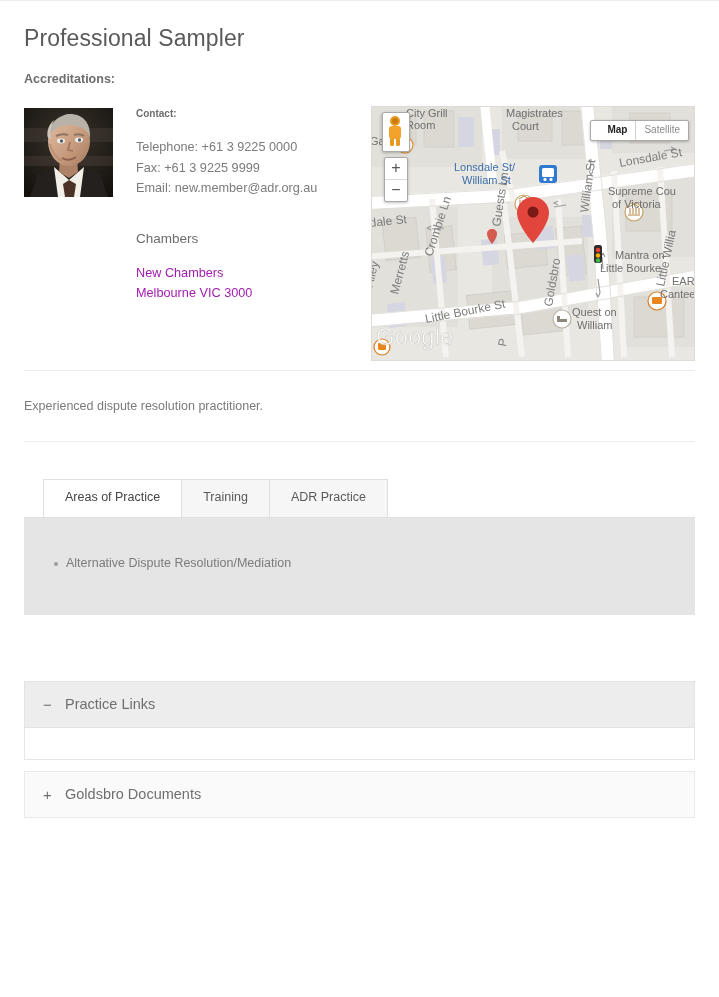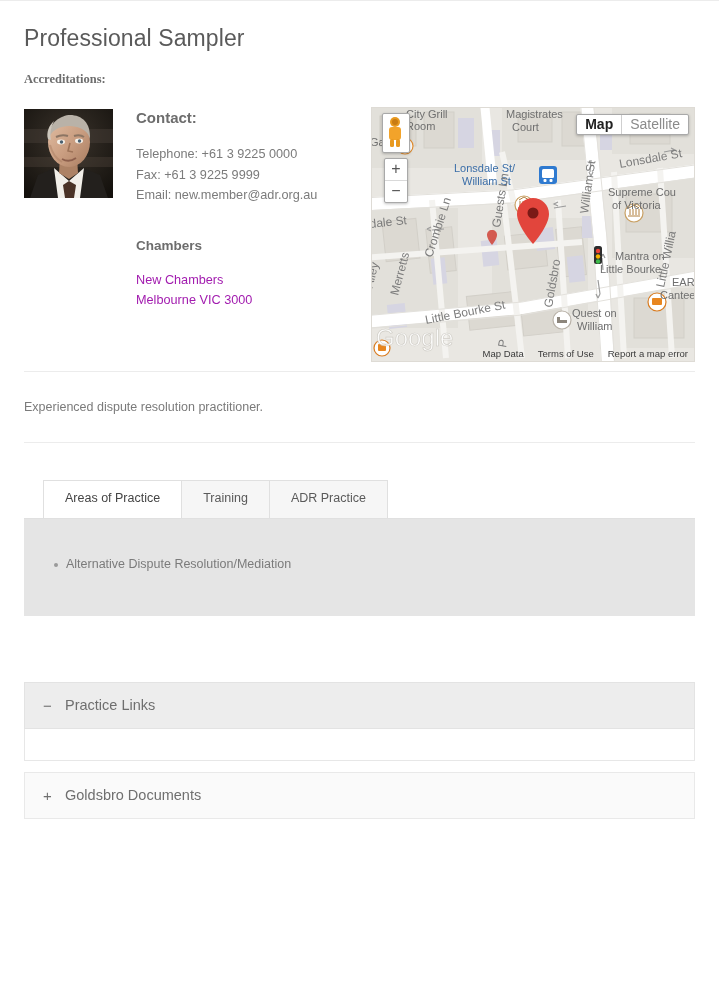--- a/index.html
+++ b/index.html
@@ -35,21 +35,20 @@
     font-size: 23px;
     font-weight: normal;
     color: #5a5a5a;
     letter-spacing: .1px;
   }
   .accreditations-label {
     margin: 20px 0 0 0;
     font-size: 12.5px;
     font-weight: bold;
     color: #6d6d6d;
-    font-family: Liberation Serif, serif;
   }
   ul.accred-list {
     list-style: none;
     margin: 18px 0 0 0;
     padding: 0;
   }
   ul.accred-list li {
     position: relative;
     padding-left: 24px;
     font-size: 12.5px;
@@ -85,35 +84,35 @@
   }
   .photo svg { display: block; }
 
   .contact-col {
     position: absolute;
     left: 112px;
     top: 0;
     width: 240px;
   }
   .contact-heading {
-    font-size: 15px;
+    font-size: 10px;
     font-weight: bold;
     color: #6d6d6d;
     margin: 0 0 8px 0;
     line-height: 1.2;
   }
   .contact-lines {
     margin-top: 17px;
     font-size: 12.7px;
     color: #7b7b7b;
     line-height: 1.62;
   }
   .chambers-heading {
     font-size: 13.5px;
-    font-weight: bold;
+    font-weight: normal;
     color: #6d6d6d;
     margin-top: 32px;
   }
   .chambers-lines {
     margin-top: 17px;
     font-size: 12.7px;
     color: #a21caf;
     line-height: 1.62;
   }
 
@@ -127,28 +126,29 @@
     background: #e8e6e1;
     overflow: hidden;
     border: 1px solid #dedbd5;
     box-sizing: border-box;
   }
   .map-svg { position: absolute; left: 0; top: 0; }
 
   .map-typecontrol {
     position: absolute;
     right: 5px;
-    top: 6px;
+    top: 13px;
     display: flex;
     background: #fff;
     border: 1px solid #a9a9a9;
     border-radius: 2px;
     box-shadow: 0 1px 3px rgba(0,0,0,.25);
-    font-size: 14px;
+    font-size: 10px;
     overflow: hidden;
+    padding-left: 8px;
   }
   .map-typecontrol div {
     padding: 2px 8px 3px 8px;
     color: #8b8b8b;
     line-height: 14px;
   }
   .map-typecontrol div.active {
     color: #222;
     font-weight: bold;
     border-right: 1px solid #cfcfcf;
@@ -538,25 +538,20 @@
         <div class="zoomctl">
           <div class="zin">+</div>
           <div>−</div>
         </div>
 
         <div class="map-typecontrol">
           <div class="active">Map</div>
           <div>Satellite</div>
         </div>
 
-        <div class="map-footer">
-          <span>Map Data</span>
-          <span>Terms of Use</span>
-          <span>Report a map error</span>
-        </div>
       </div>
     </div>
 
     <div class="hr"></div>
     <div class="desc">Experienced dispute resolution practitioner.</div>
     <div class="hr"></div>
 
     <div class="tabs-wrap">
       <div class="tabbar">
         <div class="tab active">Areas of Practice</div>

